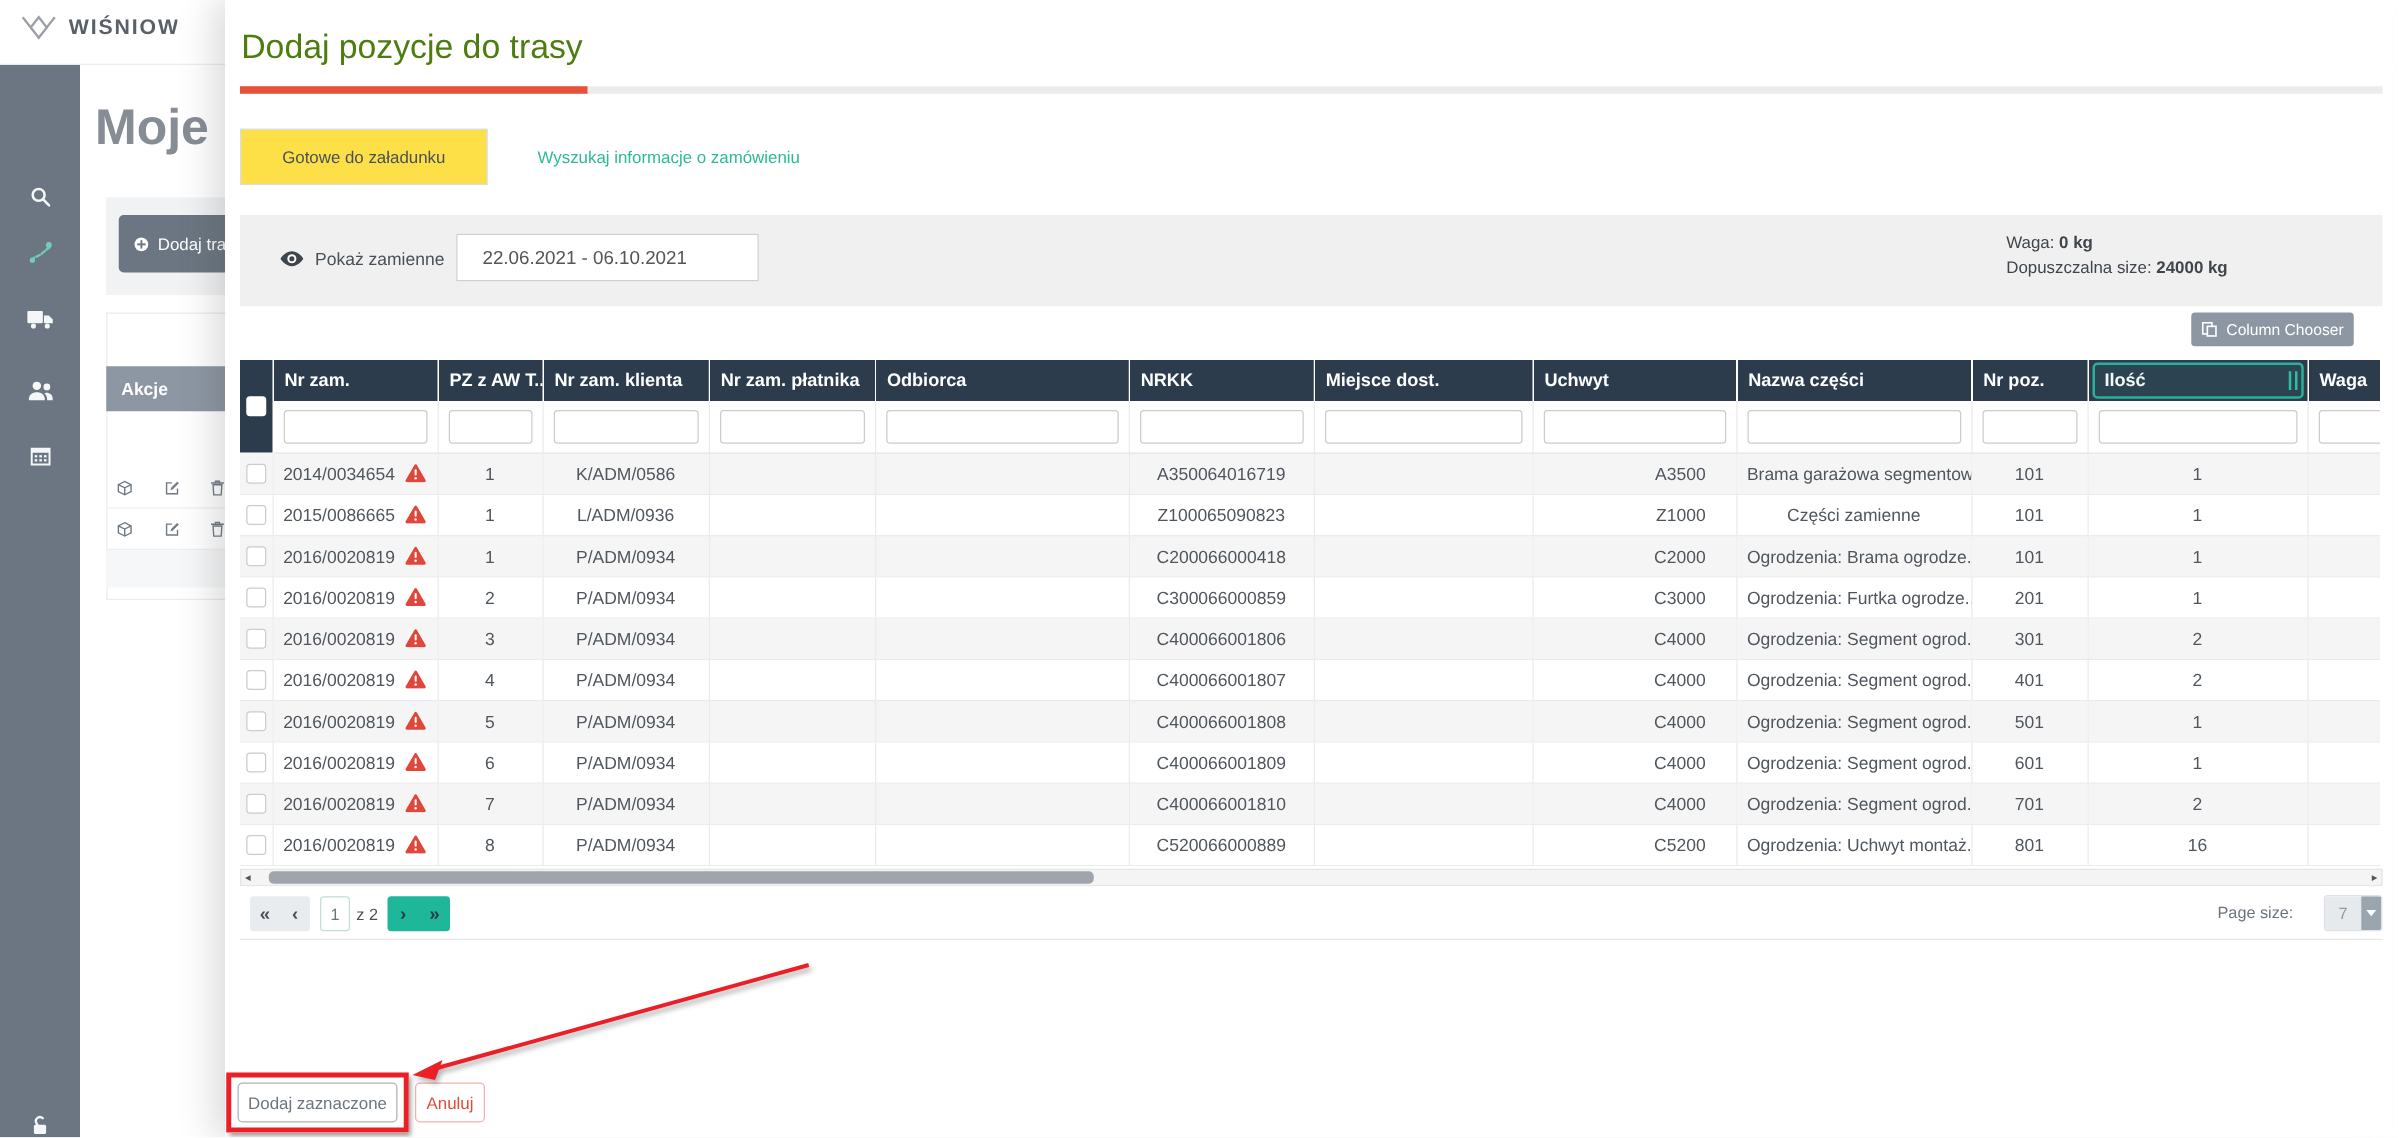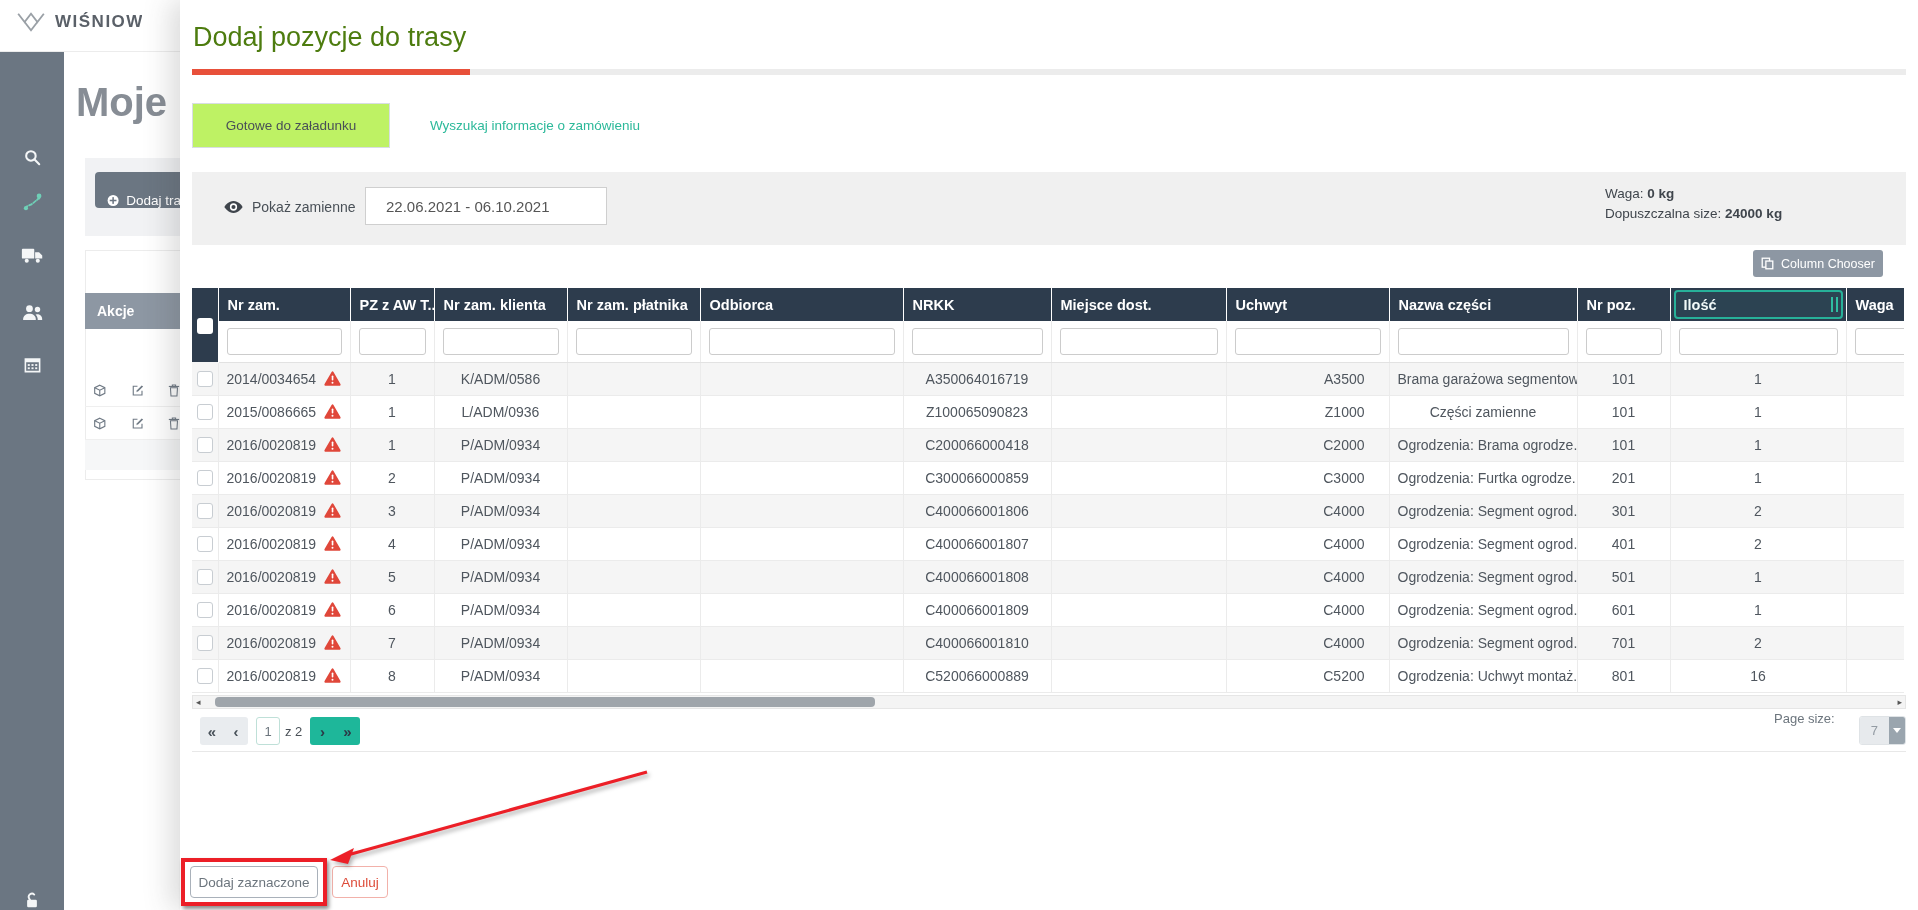--- a/index.html
+++ b/index.html
@@ -13,33 +13,33 @@
   .brand-name { font-weight:bold; letter-spacing:1.5px; color:#5a6068; font-size:17px; }
 
   
   .sidebar { position:absolute; left:0; top:52px; width:64px; bottom:0; background:#6b7682; }
   .side-icon { position:absolute; left:0; width:64px; height:40px; display:flex; align-items:center; justify-content:center; color:#f4f6f7; cursor:pointer; }
   .side-icon.route { color:#6fd0b7; }
 
   
   .bg-title { position:absolute; left:76px; top:80px; font-size:40px; font-weight:bold; color:#878d95; white-space:nowrap; }
   .bg-toolbar { position:absolute; left:85px; top:158px; width:95px; height:78px; background:#f1f2f4; }
-  .bg-add-btn { position:absolute; left:95px; top:172px; width:86px; height:36px; background:#6b7682; border-radius:4px 0 0 4px; color:#fff; font-size:13.5px; display:flex; align-items:flex-end; gap:7px; padding-left:12px; overflow:hidden; white-space:nowrap; }
+  .bg-add-btn { position:absolute; left:95px; top:172px; width:86px; height:46px; background:#6b7682; border-radius:4px 0 0 4px; color:#fff; font-size:13.5px; display:flex; align-items:center; gap:7px; padding-left:12px; overflow:hidden; white-space:nowrap; }
   .bg-card { position:absolute; left:85px; top:250px; width:95px; height:230px; background:#fff; border:1px solid #ececec; border-right:none; }
   .bg-akcje { position:absolute; left:85px; top:293px; width:95px; height:36px; background:#8d97a3; color:#fff; font-weight:bold; font-size:14px; display:flex; align-items:center; padding-left:12px; }
   .bg-row { position:absolute; left:85px; width:95px; height:33px; display:flex; align-items:center; gap:24px; padding-left:8px; color:#707a85; border-bottom:1px solid #efefef; }
   .bg-gray-row { position:absolute; left:85px; top:440px; width:95px; height:30px; background:#f6f7f8; }
 
   
   .modal { position:absolute; left:180px; top:0; right:0; bottom:0; background:#fff; box-shadow:-10px 0 26px rgba(60,60,60,.18); }
   .modal-title { position:absolute; left:13px; top:22px; font-size:27px; color:#4d7c0f; }
   .progress-track { position:absolute; left:12px; top:69px; width:1714px; height:6px; background:#ececec; }
   .progress-red { height:6px; background:#e8503a; width:278px; }
 
-  .tab-active { position:absolute; left:12px; top:103px; width:198px; height:45px; background:#bef264; border:1px solid #d8dde2; display:flex; align-items:center; justify-content:center; font-size:13.5px; color:#495057; cursor:pointer; }
+  .tab-active { position:absolute; left:12px; top:103px; width:198px; height:45px; background:#fde047; border:1px solid #d8dde2; display:flex; align-items:center; justify-content:center; font-size:13.5px; color:#495057; cursor:pointer; }
   .tab-link { position:absolute; left:250px; top:103px; height:45px; display:flex; align-items:center; font-size:13.5px; color:#2cb99a; cursor:pointer; }
 
   .filter-bar { position:absolute; left:12px; top:172px; width:1714px; height:73px; background:#f0f0f0; }
   .show-all { position:absolute; left:32px; top:27px; display:flex; align-items:center; gap:9px; color:#495057; font-size:14px; cursor:pointer; }
   .date-input { position:absolute; left:173px; top:15px; width:242px; height:38px; background:#fff; border:1px solid #cfcfcf; font-family:"Liberation Sans",sans-serif; font-size:15px; color:#555; padding-left:20px; }
   .weights { position:absolute; left:1413px; top:12px; font-size:13.5px; color:#3f454c; line-height:20px; }
   .weights b { font-weight:bold; }
 
   .col-chooser { position:absolute; left:1573px; top:250px; width:130px; height:27px; background:#8d97a3; border-radius:3px; color:#fff; font-size:12.5px; display:flex; align-items:center; justify-content:center; gap:7px; cursor:pointer; }
 
@@ -69,21 +69,21 @@
 
   
   .pager { position:absolute; left:12px; top:709px; width:1714px; height:43px; border-bottom:1px solid #e8e8e8; background:#fff; }
   .pg-group { position:absolute; top:8px; height:28px; border-radius:3px; display:flex; align-items:center; }
   .pg-prev { left:8px; width:48px; background:#e9ecef; }
   .pg-next { left:118px; width:50px; background:#1eb79a; }
   .pg-btn { flex:1; text-align:center; font-size:15px; color:#49525a; cursor:pointer; font-weight:bold; }
   .pg-next .pg-btn { color:#2c3947; }
   .pg-input { position:absolute; left:64px; top:8px; width:24px; height:28px; border:1px solid #bfe0d8; border-radius:3px; text-align:center; font-size:13px; color:#6c757d; font-family:"Liberation Sans",sans-serif; background:#fff; }
   .pg-of { position:absolute; left:93px; top:15px; font-size:13px; color:#495057; }
-  .pg-size-label { position:absolute; left:1582px; top:2px; font-size:13px; color:#6c757d; }
+  .pg-size-label { position:absolute; left:1582px; top:13px; font-size:13px; color:#6c757d; }
   .pg-size { position:absolute; left:1667px; top:7px; width:47px; height:29px; border-radius:3px; overflow:hidden; display:flex; cursor:pointer; border:1px solid #dfe3e6; }
   .pg-size-val { width:30px; background:#e7eaed; color:#939ba3; font-size:13px; display:flex; align-items:center; justify-content:center; }
   .pg-size-arrow { width:17px; background:#9aa5ae; display:flex; align-items:center; justify-content:center; }
   .pg-size-arrow i { width:0; height:0; border-left:4px solid transparent; border-right:4px solid transparent; border-top:5px solid #fff; }
 
   
   .btn-add { position:absolute; left:10px; top:866px; width:128px; height:32px; background:#fff; border:1px solid #a9b1ba; border-radius:4px; color:#6c757d; font-size:13.5px; font-family:"Liberation Sans",sans-serif; cursor:pointer; }
   .btn-cancel { position:absolute; left:152px; top:866px; width:56px; height:32px; background:#fff; border:1px solid #f2b1aa; border-radius:4px; color:#dd4b39; font-size:13.5px; font-family:"Liberation Sans",sans-serif; cursor:pointer; }
   .annot-rect { position:absolute; left:1px; top:858px; width:146px; height:48px; border:4px solid #ec1f27; box-shadow:2px 3px 4px rgba(0,0,0,.45); pointer-events:none; z-index:5; }
   .annot-arrow { position:absolute; left:130px; top:762px; width:350px; height:105px; pointer-events:none; z-index:5; filter:drop-shadow(2px 3px 2px rgba(0,0,0,.3)); }

